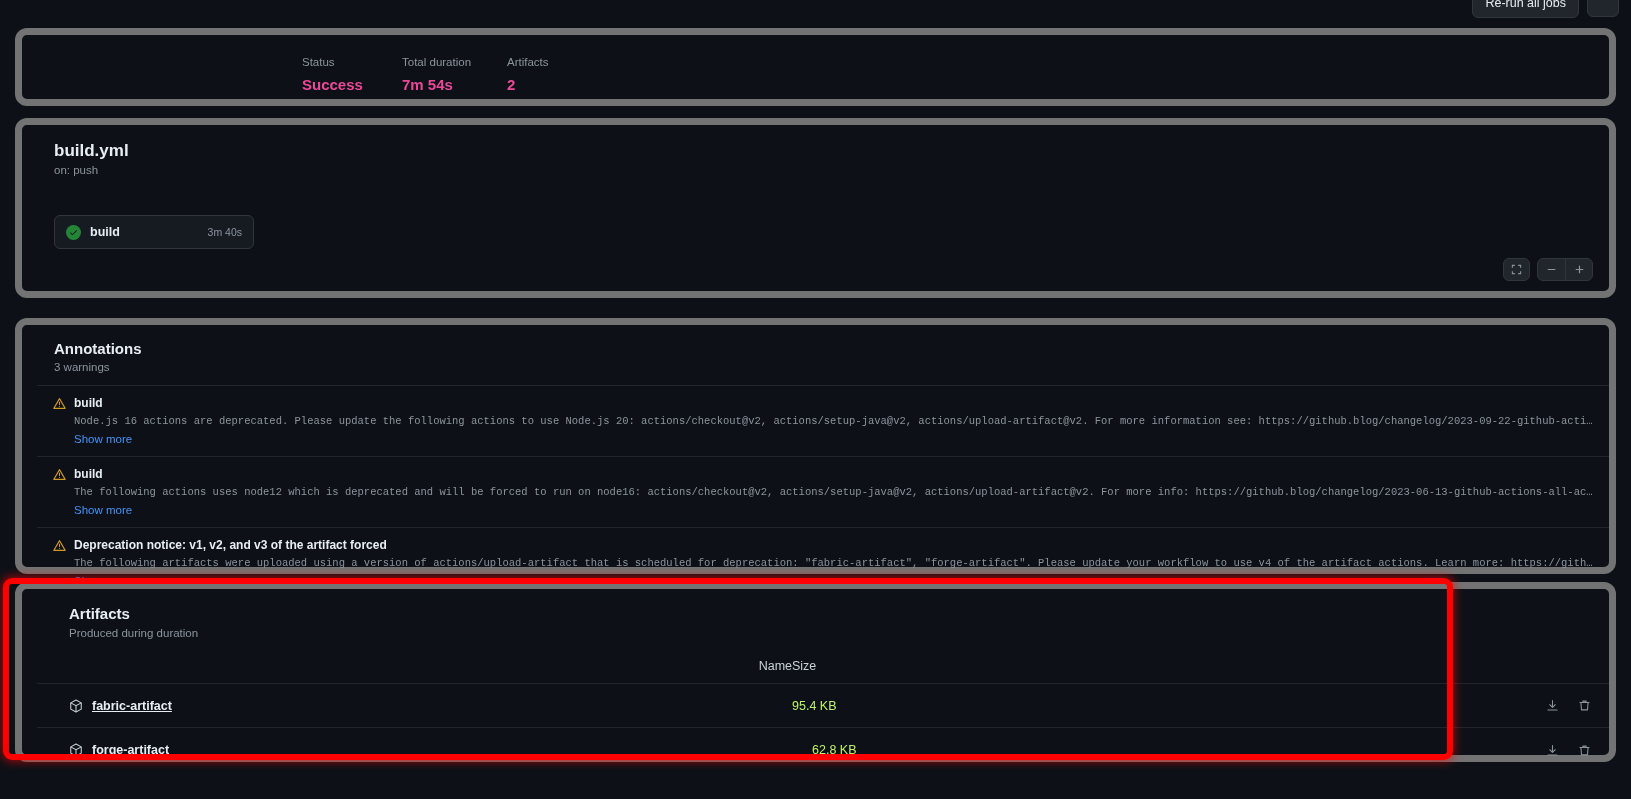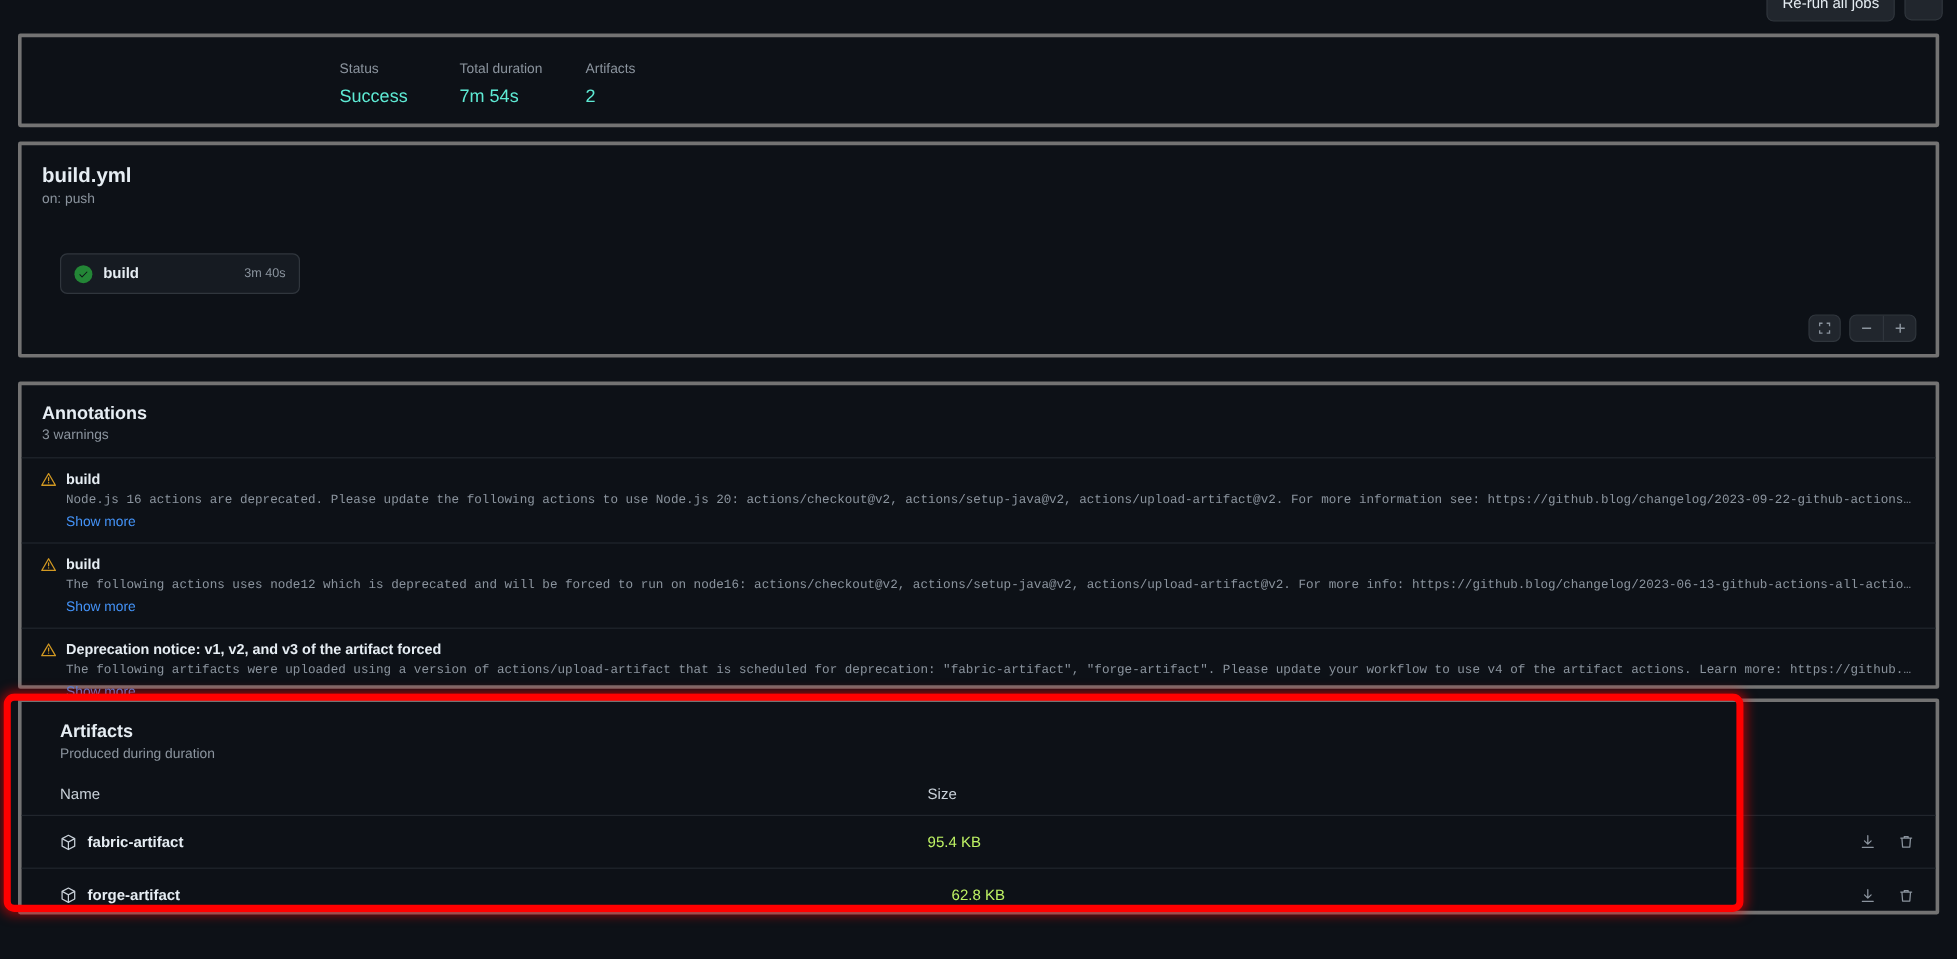--- a/index.html
+++ b/index.html
@@ -20,33 +20,34 @@
     white-space:nowrap;
   }
   .btn-kebab {
     background:#21262d; border:1px solid #30363d; border-radius:6px;
     width:32px; height:28px;
   }
 
   
   .card {
     background:#0d1117;
-    border:3px solid #737373;
-    border-radius:2px;
+    border:7px solid #737373;
+    border-radius:12px;
     margin:0 15px 8px 15px;
+    padding-left:15px;
   }
 
   
   .summary { position:absolute; top:28px; left:0; right:0; height:78px; }
   .summary .inner { display:flex; gap:0; padding:20px 0 0 265px; }
   .sum-col { display:flex; flex-direction:column; }
   .sum-col.status { width:100px; }
   .sum-col.duration { width:105px; }
   .sum-label { font-size:11.5px; color:#8b949e; line-height:14px; margin-bottom:7px; }
-  .sum-value { font-size:15px; font-weight:normal; color:#5eead4; line-height:18px; }
+  .sum-value { font-size:15px; font-weight:bold; color:#ec4899; line-height:18px; }
 
   
   .graph { position:absolute; top:118px; left:0; right:0; height:180px; }
   .graph-title { font-size:17px; font-weight:bold; padding:17px 0 0 17px; line-height:18px; }
   .graph-sub { font-size:11.5px; color:#8b949e; padding:4px 0 0 17px; }
   .job-node {
     position:absolute; left:32px; top:90px;
     width:200px; height:34px;
     background:#161b22; border:1px solid #30363d; border-radius:6px;
     display:flex; align-items:center; padding:0 11px;
@@ -108,29 +109,29 @@
     box-shadow:0 0 9px 2px rgba(255,0,0,0.55);
     pointer-events:none; z-index:5;
   }
   .art-title { font-size:15px; font-weight:bold; padding:16px 0 0 32px; line-height:18px; }
   .art-sub { font-size:11.5px; color:#8b949e; padding:4px 0 0 32px; }
   .art-head {
     display:flex; padding:20px 0 10px 0;
     border-bottom:1px solid #21262d;
     font-size:12.5px; color:#c9d1d9;
   }
-  .col-name { width:755px; padding-left:32px; }
+  .col-name { width:755px; padding-left:32px;text-align:right; }
   .col-size { flex:1; }
   .art-row {
     display:flex; align-items:center;
     height:44px; border-bottom:1px solid #21262d;
     font-size:12.5px;
   }
   .art-row:last-child { border-bottom:none;gap:20px; }
-  .art-name-cell { width:755px; padding-left:32px; display:flex; align-items:center; gap:9px; }
+  .art-name-cell { width:755px; padding-left:32px; display:flex; align-items:center; gap:9px;text-decoration:underline; }
   .pkg-icon { color:#c9d1d9; display:inline-flex; }
   .pkg-icon svg { width:14px; height:14px; display:block; }
   .art-name { font-weight:bold; color:#e6edf3; }
   .art-size { flex:1; color:#bef264; }
   .art-actions { display:flex; gap:19px; padding-right:18px; color:#8b949e; }
   .art-actions span { display:inline-flex; }
   .art-actions svg { width:13px; height:13px; display:block; }
 </style>
 </head>
 <body>

